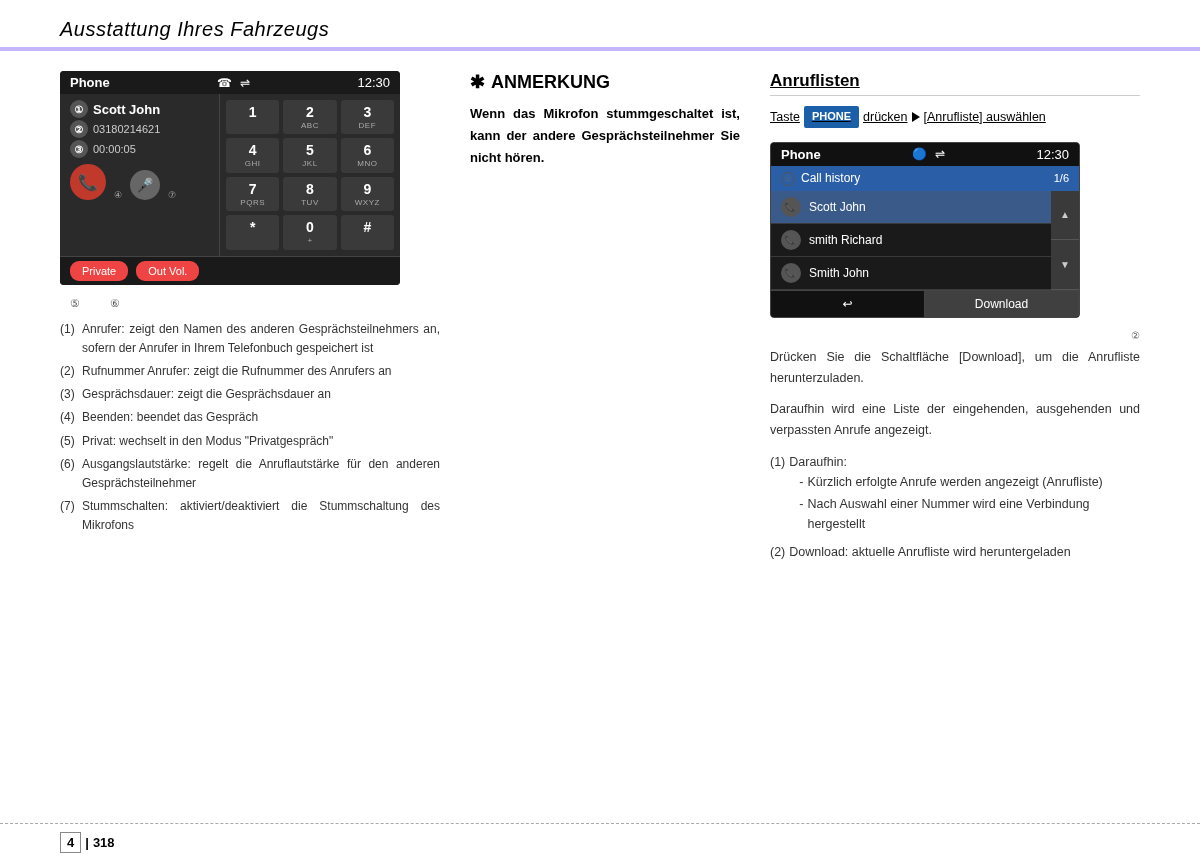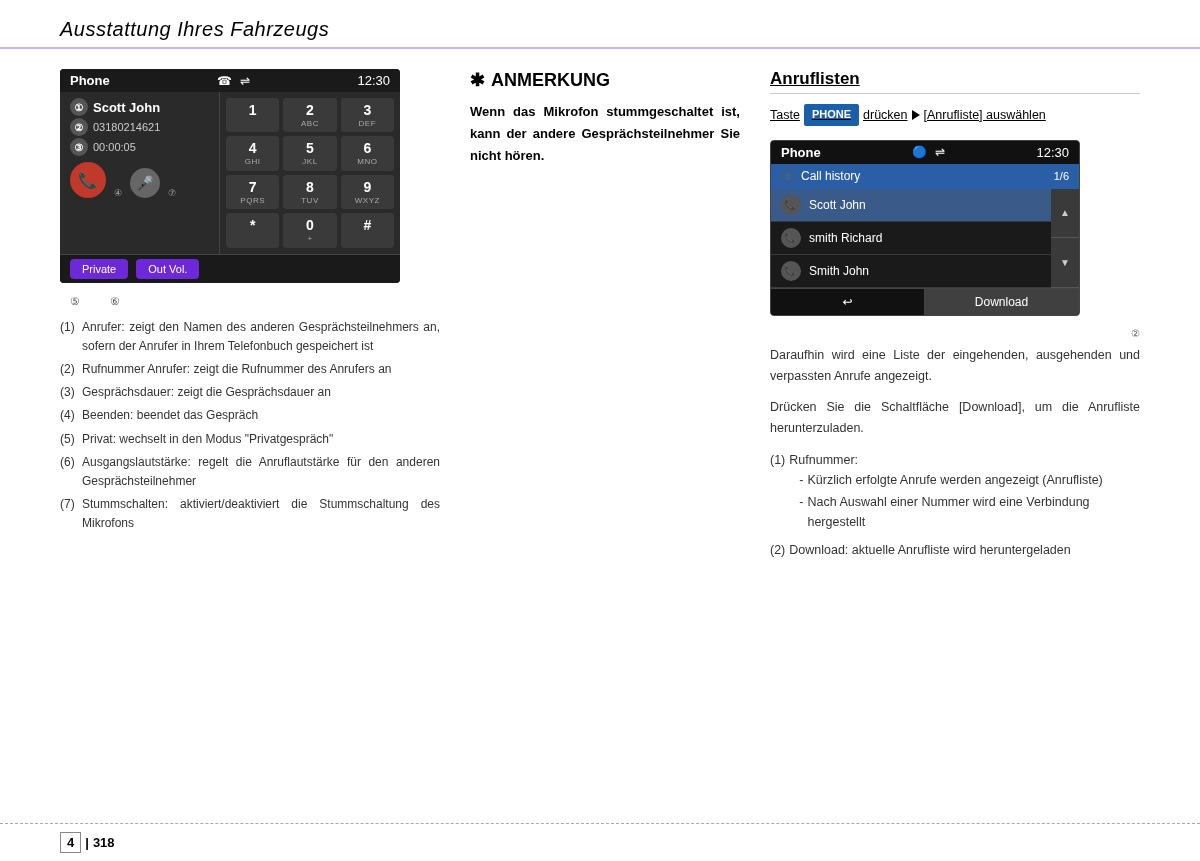--- a/index.html
+++ b/index.html
@@ -9,21 +9,21 @@
       color: #000;
       font-size: 13px;
       width: 1200px;
       min-height: 861px;
       position: relative;
     }
 
     
     .page-header {
       padding: 18px 60px 6px 60px;
-      border-bottom: 2px solid #c4b5fd;
+      border-bottom: 4px solid #c4b5fd;
       margin-bottom: 0;
     }
     .page-header h1 {
       font-size: 20px;
       font-style: italic;
       font-weight: normal;
       letter-spacing: 0.5px;
     }
 
     
@@ -128,22 +128,22 @@
     }
 
     .phone-bottom {
       display: flex;
       background: #1a1a1a;
       padding: 4px 10px;
       gap: 8px;
       border-top: 1px solid #444;
     }
     .phone-bottom-btn {
-      background: #6d28d9;
-      border-radius: 4px;
+      background: #ef4444;
+      border-radius: 9px;
       padding: 4px 12px;
       font-size: 11px;
       color: #fff;
       cursor: pointer;
     }
 
     
     .phone-labels {
       display: flex;
       font-size: 11px;
@@ -646,28 +646,28 @@
       </div>
 
       <div class="phone-bottom-right">
         <div class="phone-bottom-right-btn">↩</div>
         <div class="phone-bottom-right-btn download">Download</div>
       </div>
     </div>
 
     <div style="font-size:10px;color:#666;margin-bottom:6px;text-align:right;">②</div>
 
+    <p class="right-desc">Drücken Sie die Schaltfläche [Download], um die Anrufliste herunterzuladen.</p>
     <p class="right-desc">Daraufhin wird eine Liste der eingehenden, ausgehenden und verpassten Anrufe angezeigt.</p>
-    <p class="right-desc">Drücken Sie die Schaltfläche [Download], um die Anrufliste herunterzuladen.</p>
 
     <ul class="right-desc-list">
       <li>
         <span class="num">(1)</span>
         <div>
-          <span>Rufnummer:</span>
+          <span>Daraufhin:</span>
           <ul class="sub-list">
             <li>
                 <span>-</span>
                 <span>Kürzlich erfolgte Anrufe werden angezeigt (Anrufliste)</span>
               </li>
             <li>
                 <span>-</span>
                 <span>Nach Auswahl einer Nummer wird eine Verbindung hergestellt</span>
               </li>
           </ul>

